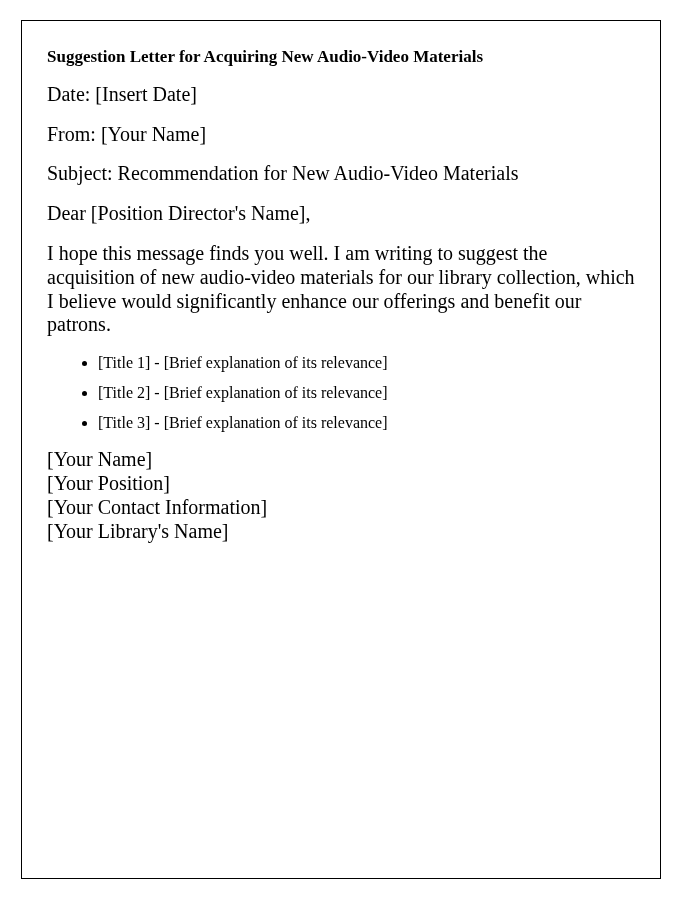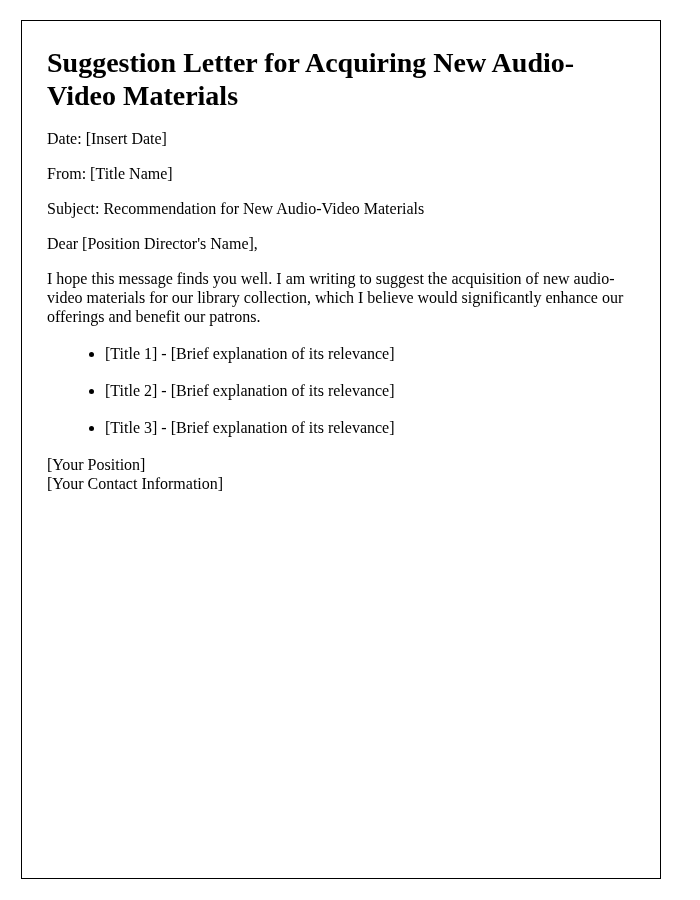--- a/index.html
+++ b/index.html
@@ -19,69 +19,71 @@
     left: 21px;
     top: 20px;
     width: 640px;
     height: 859px;
     border: 1px solid #000000;
     background: #ffffff;
     padding: 26px 25px 20px 25px;
     overflow: hidden;
   }
   .letter-title {
-    font-size: 28px;
+    font-size: 17px;
     font-weight: bold;
     line-height: 1.17;
     margin: 0 0 14px 0;
   }
   .para {
-    font-size: 16px;
+    font-size: 20px;
     line-height: 1.19;
     margin: 16px 0;
   }
   .titles-list {
     margin: 16px 0;
     padding-left: 40px;
     font-size: 16px;
     line-height: 1.19;
   }
   .titles-list li {
-    margin: 18px;
+    margin: 11px;
   }
   .sig-line {
     display: block;
   }
 </style>
 </head>
 <body>
 
 <div class="page">
 
   <h1 class="letter-title">Suggestion Letter for Acquiring New Audio-Video Materials</h1>
 
   <p class="para">Date: [Insert Date]</p>
 
 
-  <p class="para">From: [Title Name]</p>
+  <p class="para">From: [Your Name]</p>
 
   <p class="para">Subject: Recommendation for New Audio-Video Materials</p>
 
   <p class="para">Dear [Position Director's Name],</p>
 
   <p class="para">I hope this message finds you well. I am writing to suggest the acquisition of new audio-video materials for our library collection, which I believe would significantly enhance our offerings and benefit our patrons.</p>
 
 
   <ul class="titles-list">
     <li>[Title 1] - [Brief explanation of its relevance]</li>
     <li>[Title 2] - [Brief explanation of its relevance]</li>
     <li>[Title 3] - [Brief explanation of its relevance]</li>
   </ul>
 
 
 
 
   <p class="para">
+    <span class="sig-line">[Your Name]</span>
     <span class="sig-line">[Your Position]</span>
     <span class="sig-line">[Your Contact Information]</span>
+    <span class="sig-line">[Your Library's Name]</span>
   </p>
 
 </div>
 
 </body></html>

